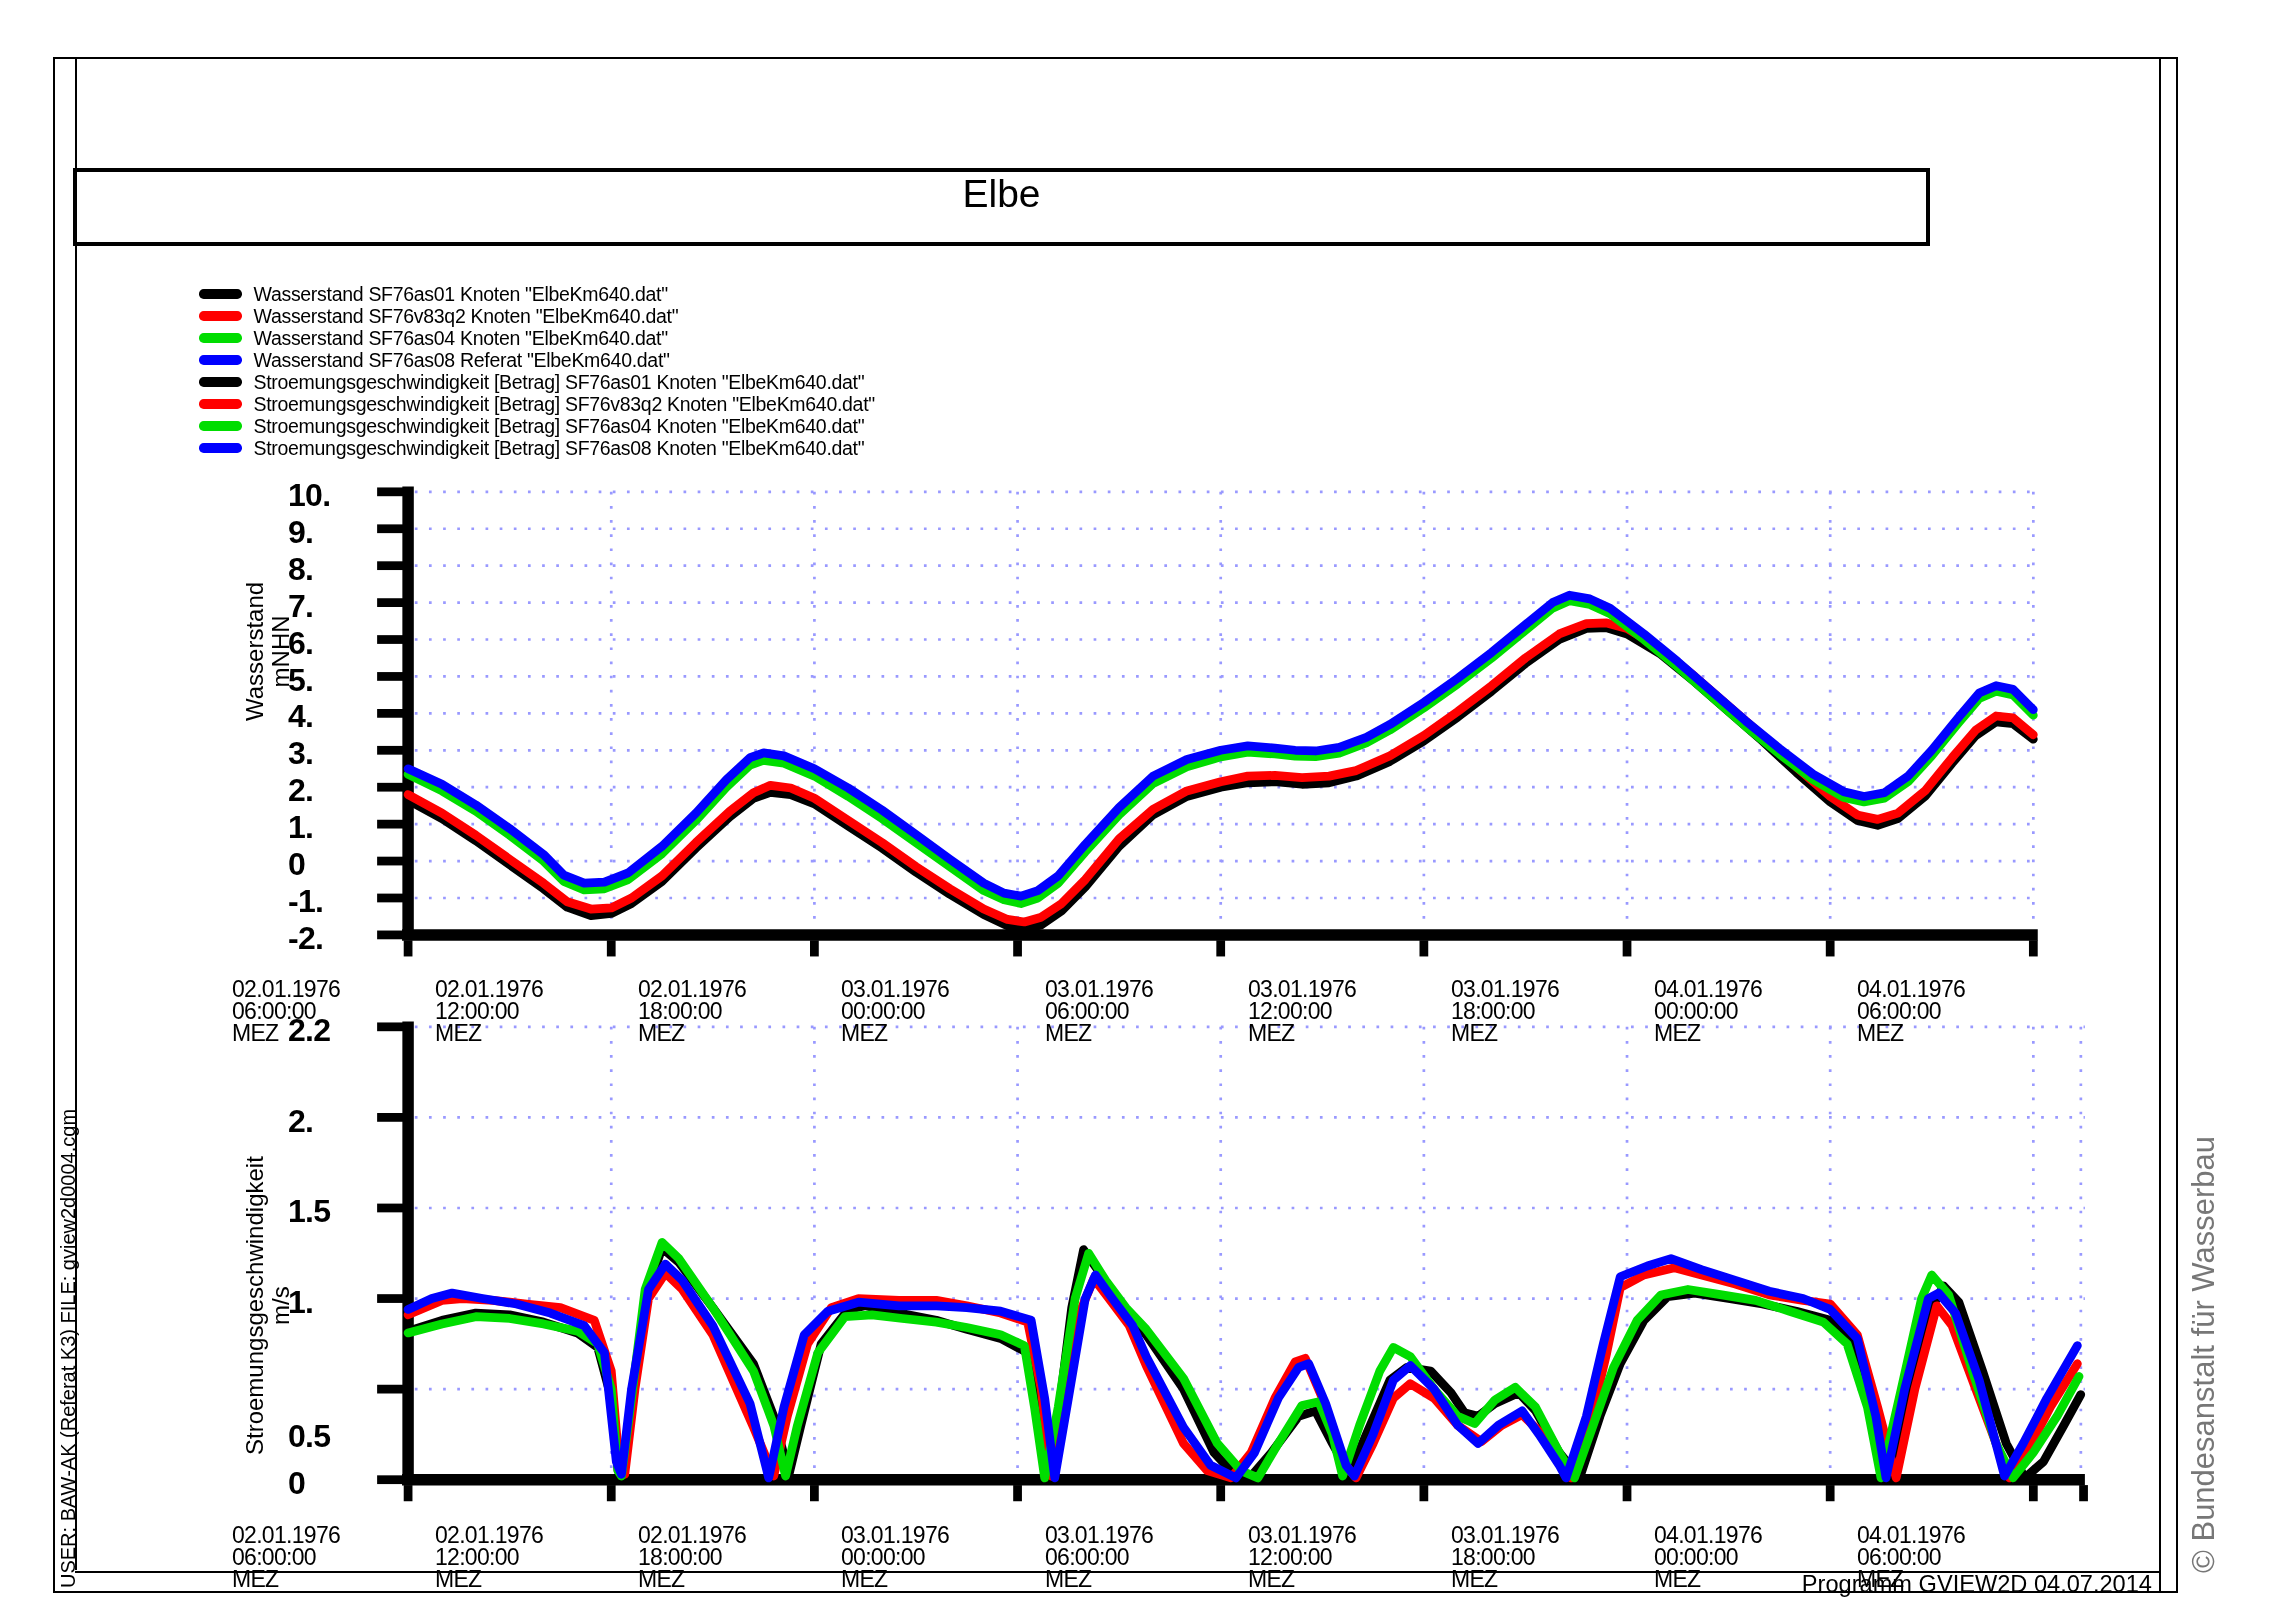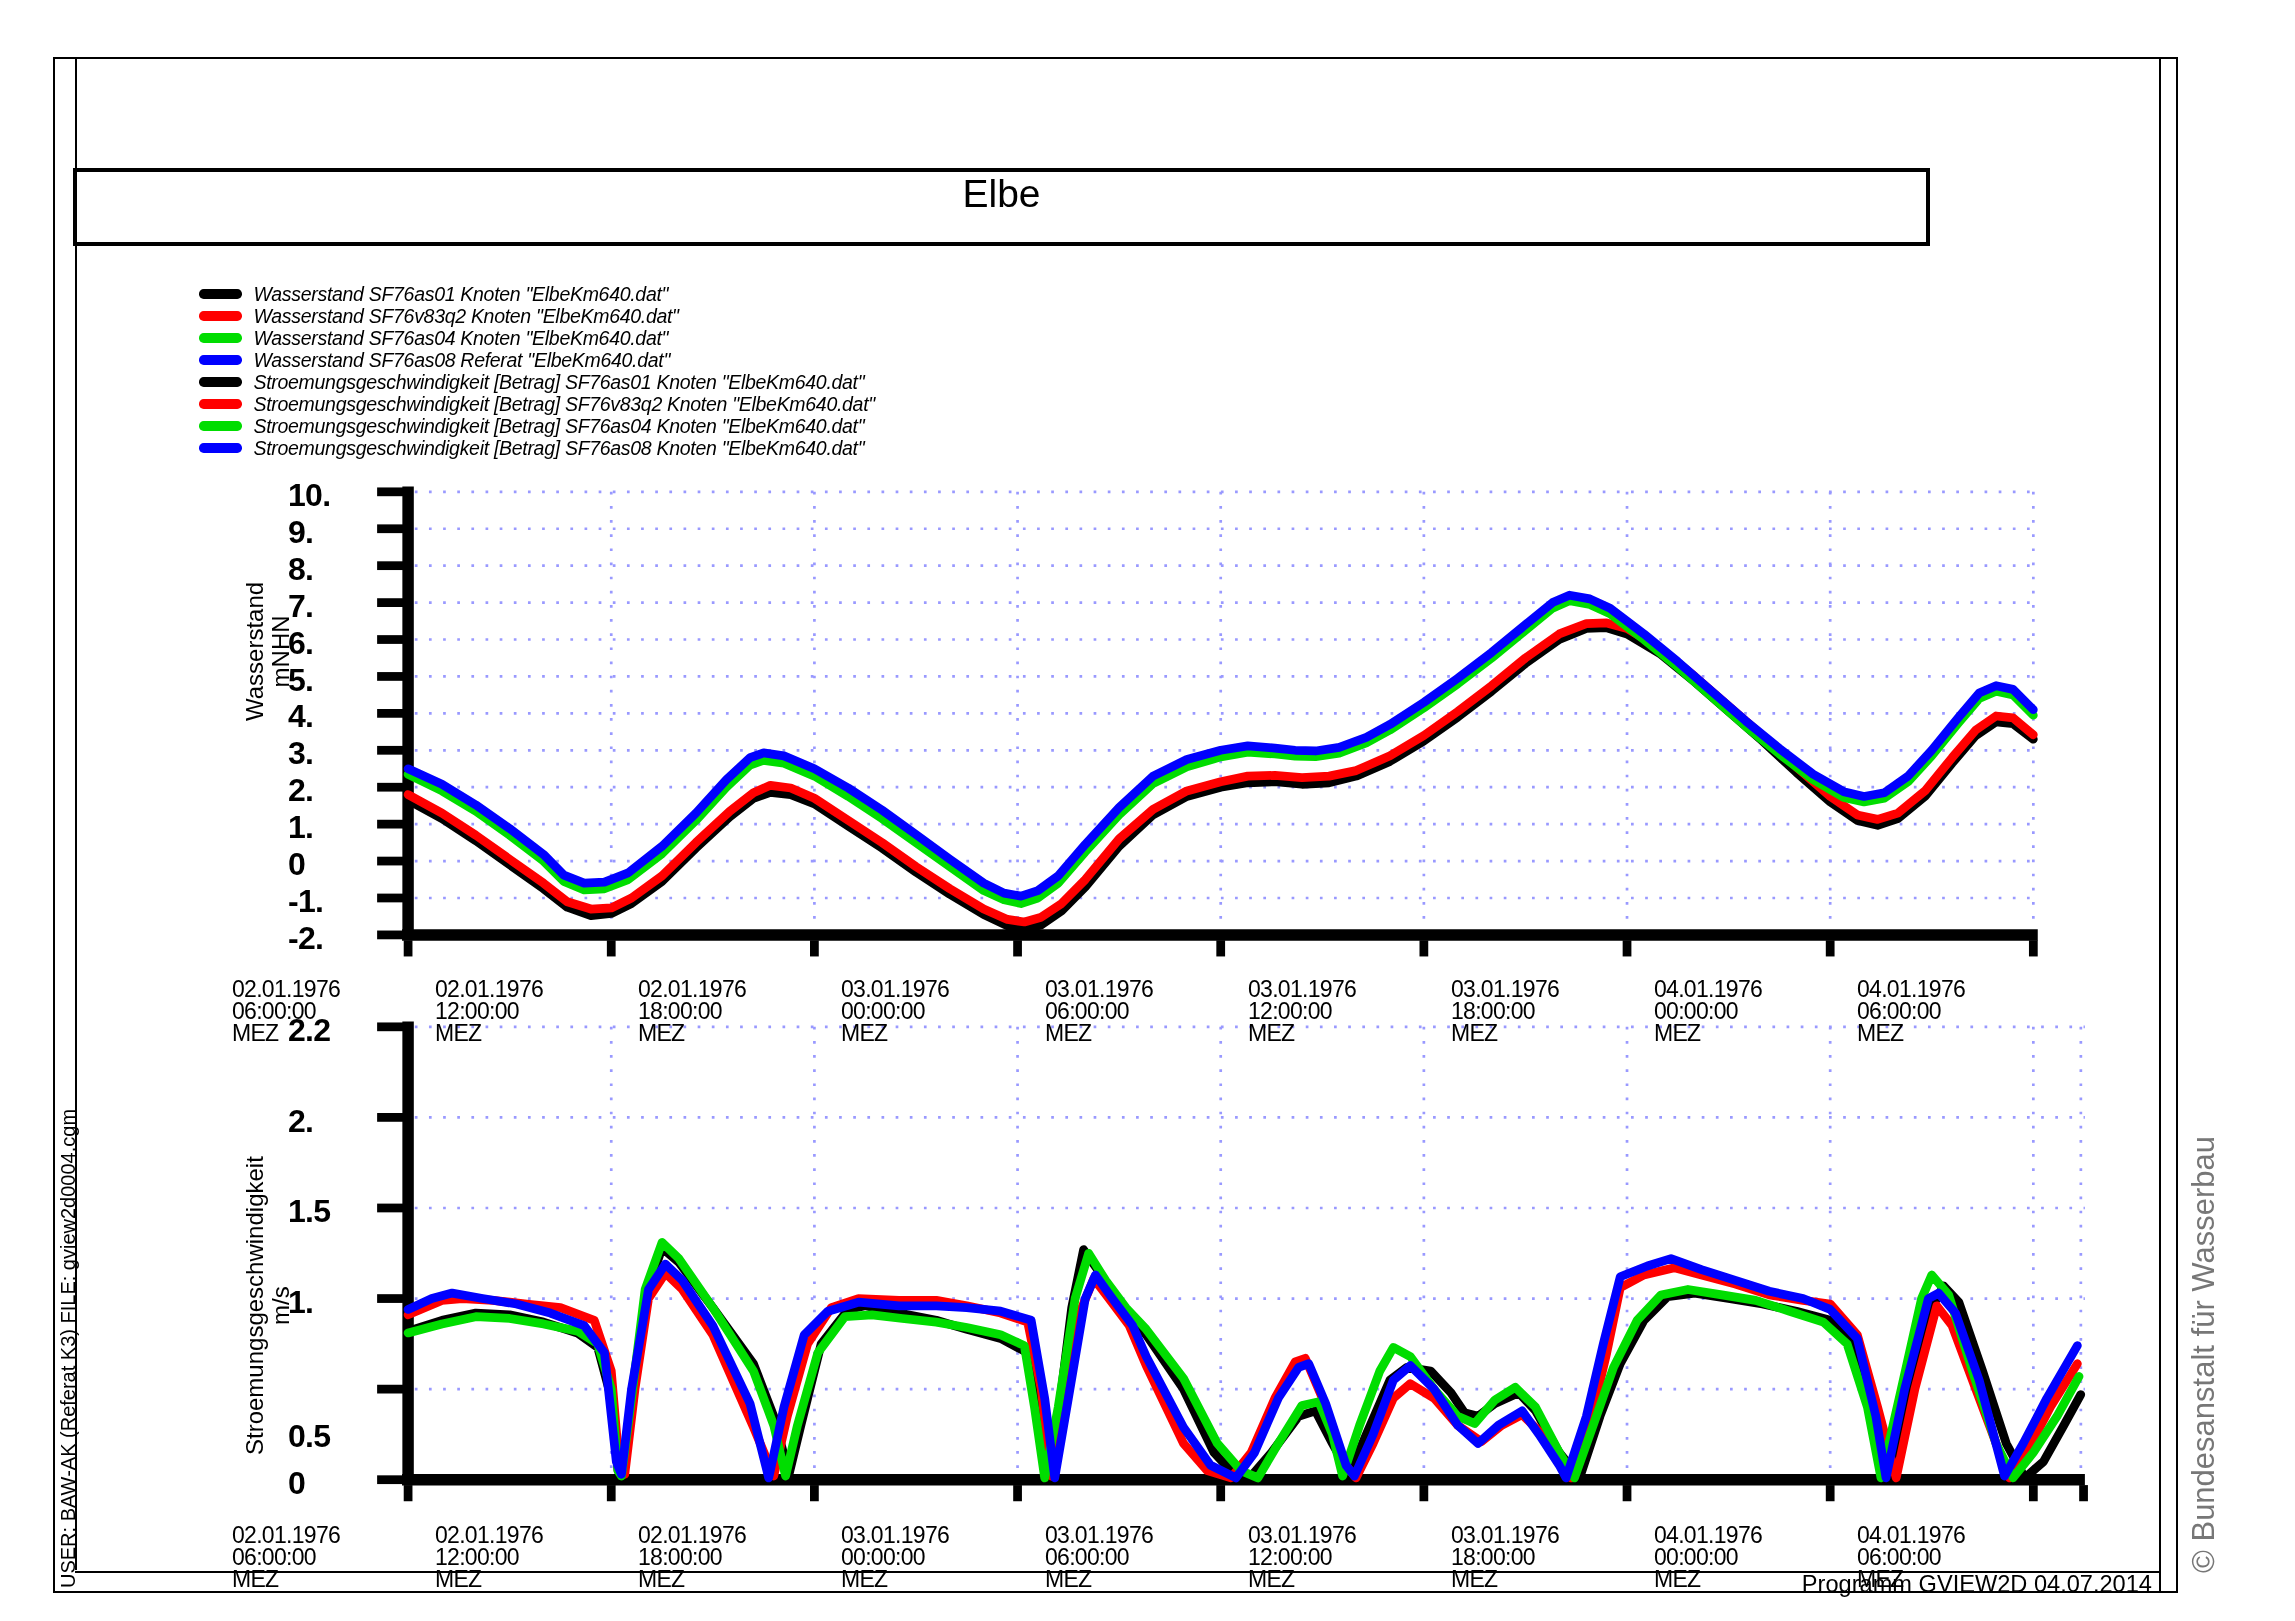--- a/index.html
+++ b/index.html
@@ -4,21 +4,21 @@
 <style>
   html,body{margin:0;padding:0;background:#ffffff;}
   body{position:relative;width:2295px;height:1622px;overflow:hidden;
        font-family:"Liberation Sans","DejaVu Sans",sans-serif;color:#000;}
   .abs{position:absolute;}
   #plot-svg{position:absolute;left:0;top:0;width:2295px;height:1622px;}
   .frame{position:absolute;border:0 solid #000;}
   #title-box{left:73px;top:168px;width:1849px;height:70px;border:4.7px solid #000;
              display:flex;align-items:flex-start;justify-content:center;}
   #title-box span{font-size:39px;letter-spacing:0px;}
-  #legend{left:199px;top:283px;font-style:italic;}
+  #legend{left:199px;top:283px;}
   .leg-row{display:flex;align-items:center;height:22px;}
   .leg-swatch{width:43px;height:9.4px;border-radius:4.7px;margin-right:11.5px;flex:0 0 auto;}
   .leg-label{font-size:19.5px;white-space:nowrap;letter-spacing:-0.3px;}
   .ylab{position:absolute;width:88px;font-size:32px;letter-spacing:-0.7px;font-weight:bold;}
   .xlab{position:absolute;width:195px;text-align:left;font-size:23px;line-height:22px;letter-spacing:-0.7px;}
   .axis-title{position:absolute;text-align:center;font-size:24px;line-height:25.6px;
               transform:rotate(-90deg);transform-origin:top left;white-space:nowrap;}
   .vtext{position:absolute;transform:rotate(-90deg);transform-origin:top left;white-space:nowrap;}
   #user-file{font-size:20px;}
   #copyright{font-size:31px;color:#777777;}

